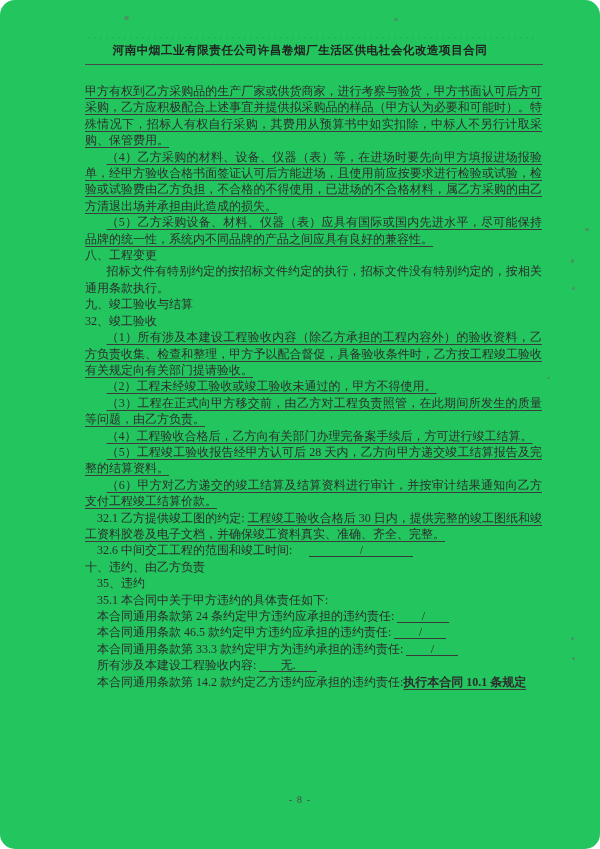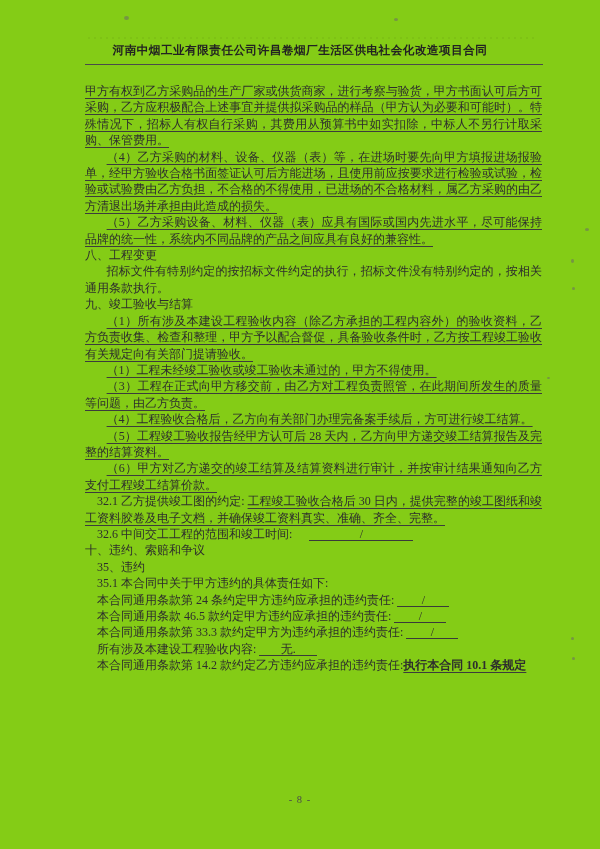--- a/index.html
+++ b/index.html
@@ -4,21 +4,21 @@
 <style>
   html,body{margin:0;padding:0;}
   body{
     width:600px;height:849px;
     background:#ffffff;
     font-family:"Liberation Serif","DejaVu Serif",serif;
     color:#2d2d2d;
     position:relative;
     overflow:hidden;
   }
-  .page{position:absolute;inset:0;background:#84cc16;}
+  .page{position:absolute;inset:0;background:#22c55e;border-radius:15px;}
   .doc-title{
     position:absolute;top:43px;left:0;width:100%;
     text-align:center;font-weight:bold;font-size:11.6px;
     letter-spacing:.5px;color:#222;
   }
   .header-rule{
     position:absolute;top:64px;left:85px;width:458px;
     border-top:1.3px solid #4a4a4a;
   }
   .noise-band{
@@ -68,42 +68,43 @@
     <p class="u ind2">（4）乙方采购的材料、设备、仪器（表）等，在进场时要先向甲方填报进场报验单，经甲方验收合格书面签证认可后方能进场，且使用前应按要求进行检验或试验，检验或试验费由乙方负担，不合格的不得使用，已进场的不合格材料，属乙方采购的由乙方清退出场并承担由此造成的损失。</p>
 
     <p class="u ind2">（5）乙方采购设备、材料、仪器（表）应具有国际或国内先进水平，尽可能保持品牌的统一性，系统内不同品牌的产品之间应具有良好的兼容性。</p>
 
     <p>八、工程变更</p>
 
     <p class="ind2">招标文件有特别约定的按招标文件约定的执行，招标文件没有特别约定的，按相关通用条款执行。</p>
 
     <p>九、竣工验收与结算</p>
 
+    <p>32、竣工验收</p>
 
     <p class="u ind2">（1）所有涉及本建设工程验收内容（除乙方承担的工程内容外）的验收资料，乙方负责收集、检查和整理，甲方予以配合督促，具备验收条件时，乙方按工程竣工验收有关规定向有关部门提请验收。</p>
 
-    <p class="u ind2">（1）工程未经竣工验收或竣工验收未通过的，甲方不得使用。</p>
+    <p class="u ind2">（2）工程未经竣工验收或竣工验收未通过的，甲方不得使用。</p>
 
     <p class="u ind2">（3）工程在正式向甲方移交前，由乙方对工程负责照管，在此期间所发生的质量等问题，由乙方负责。</p>
 
     <p class="u ind2">（4）工程验收合格后，乙方向有关部门办理完备案手续后，方可进行竣工结算。</p>
 
     <p class="u ind2">（5）工程竣工验收报告经甲方认可后 28 天内，乙方向甲方递交竣工结算报告及完整的结算资料。</p>
 
     <p class="u ind2">（6）甲方对乙方递交的竣工结算及结算资料进行审计，并按审计结果通知向乙方支付工程竣工结算价款。</p>
 
     <p class="ind1">
       <span>32.1 乙方提供竣工图的约定: </span><span class="u">工程竣工验收合格后 30 日内，提供完整的竣工图纸和竣工资料胶卷及电子文档，并确保竣工资料真实、准确、齐全、完整。</span>
     </p>
 
     <p class="ind1">
       <span>32.6 中间交工工程的范围和竣工时间: </span><span class="blank w-mid">/</span>
     </p>
 
-    <p>十、违约、索赔和争议</p>
+    <p>十、违约、由乙方负责</p>
 
     <p class="ind1">35、违约</p>
 
     <p class="ind1">35.1 本合同中关于甲方违约的具体责任如下:</p>
 
     <p class="ind1">
       <span>本合同通用条款第 24 条约定甲方违约应承担的违约责任: </span><span class="blank w-slash">/</span>
     </p>
 
     <p class="ind1">

